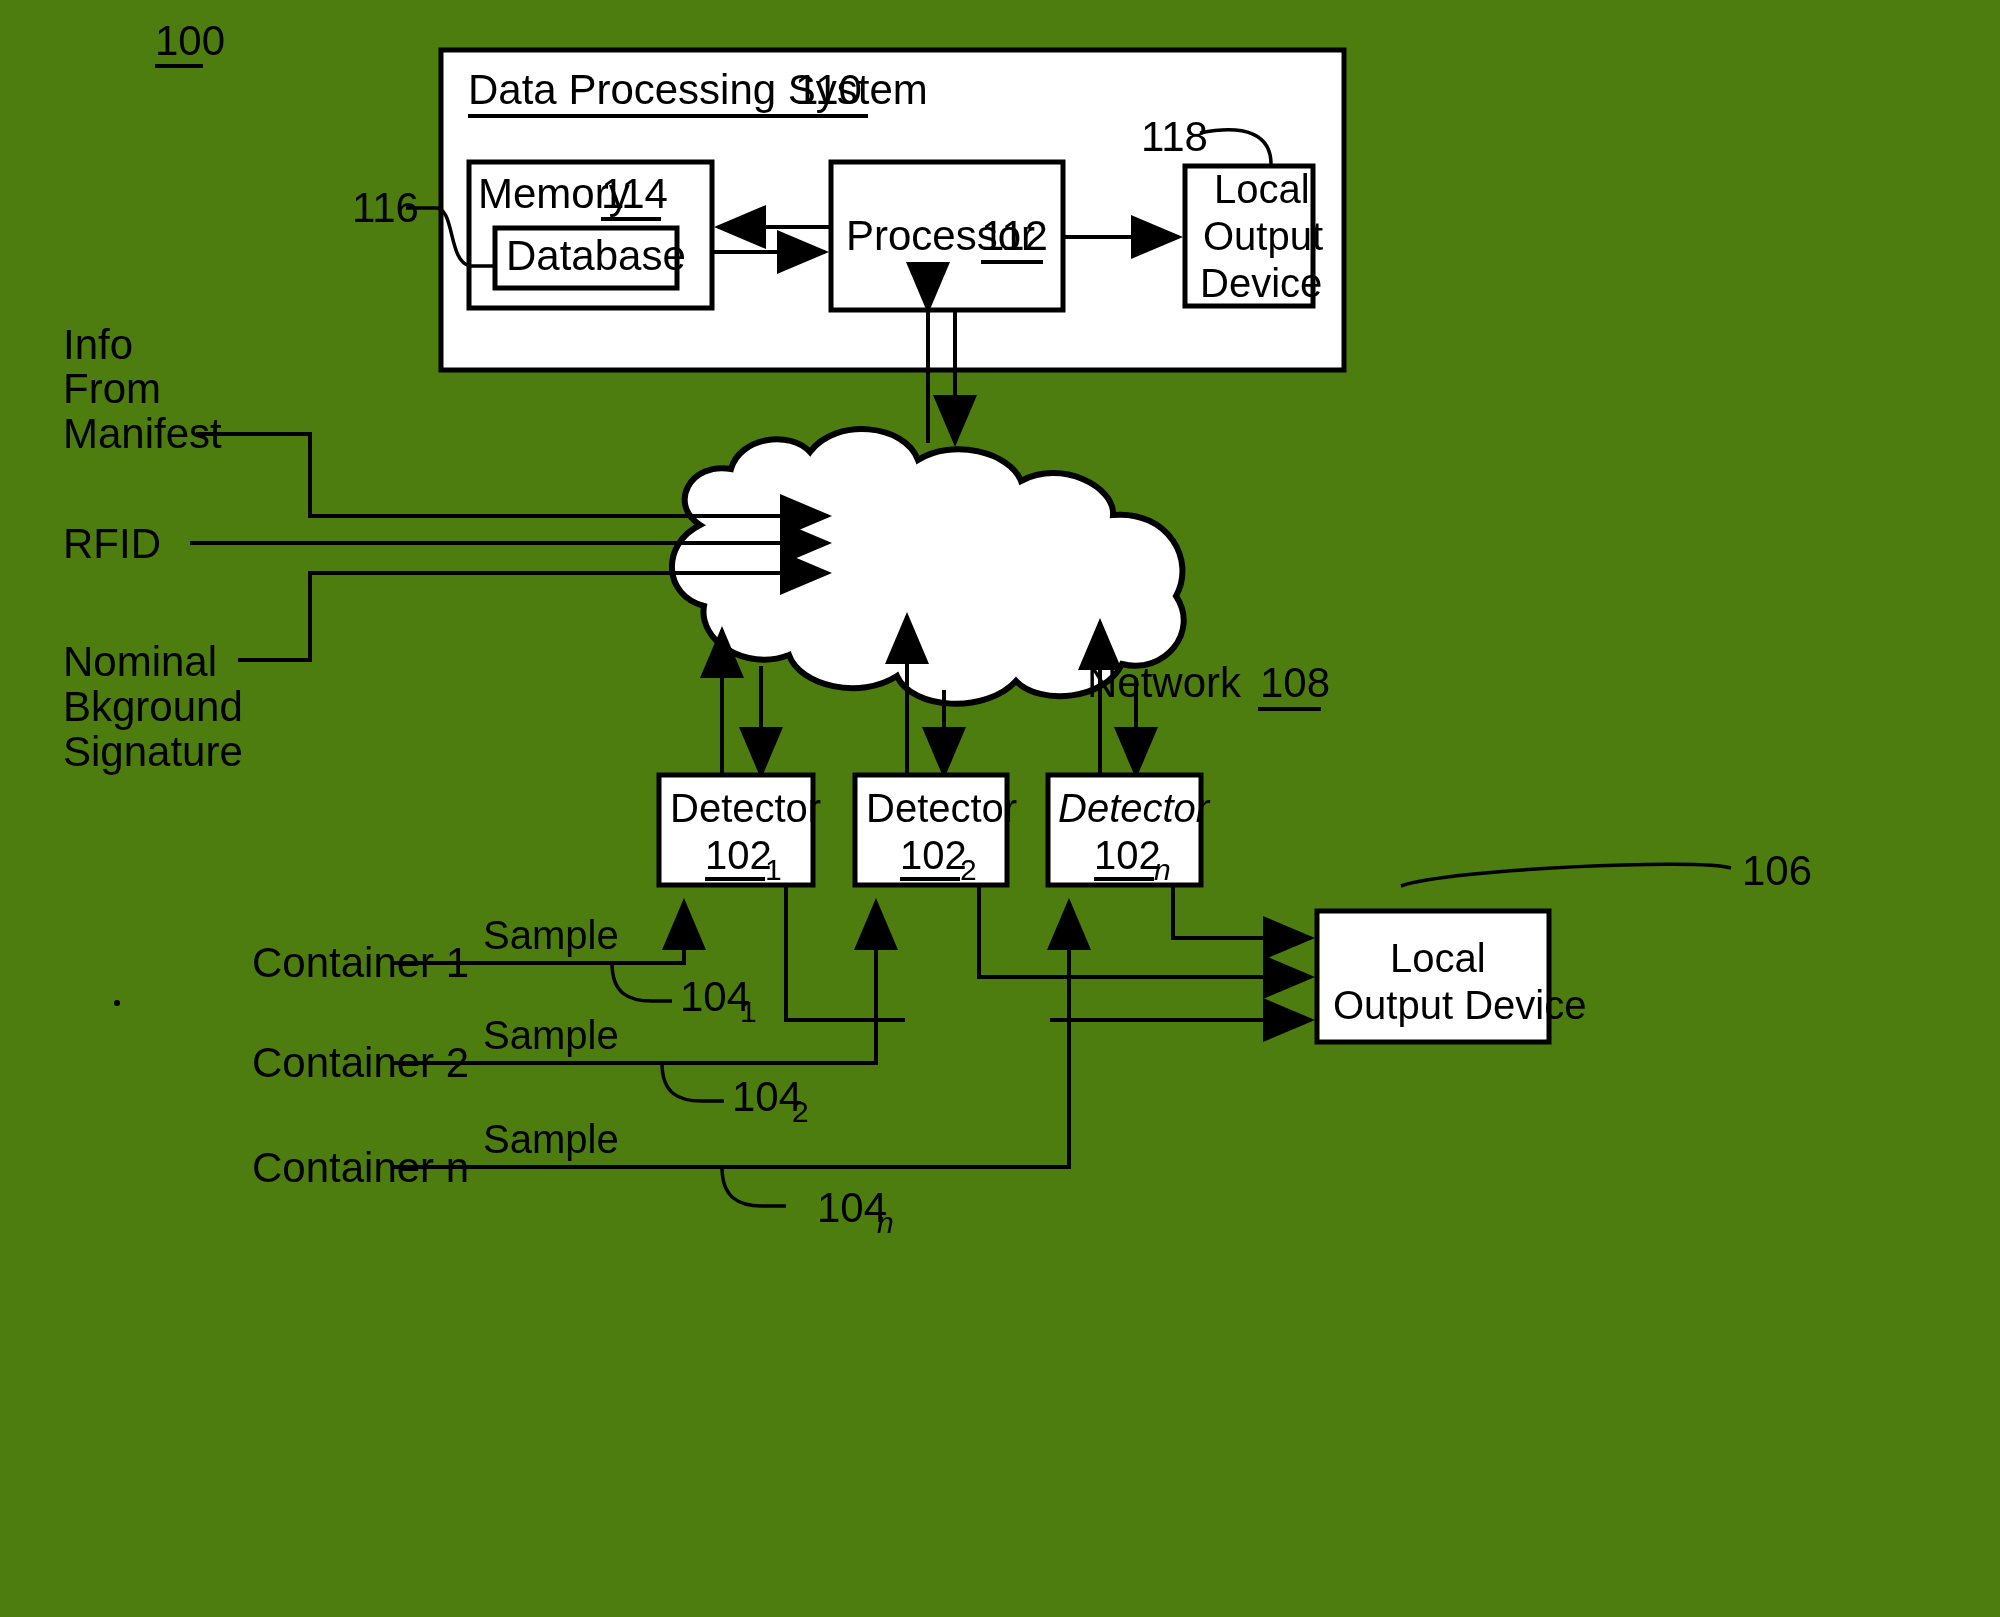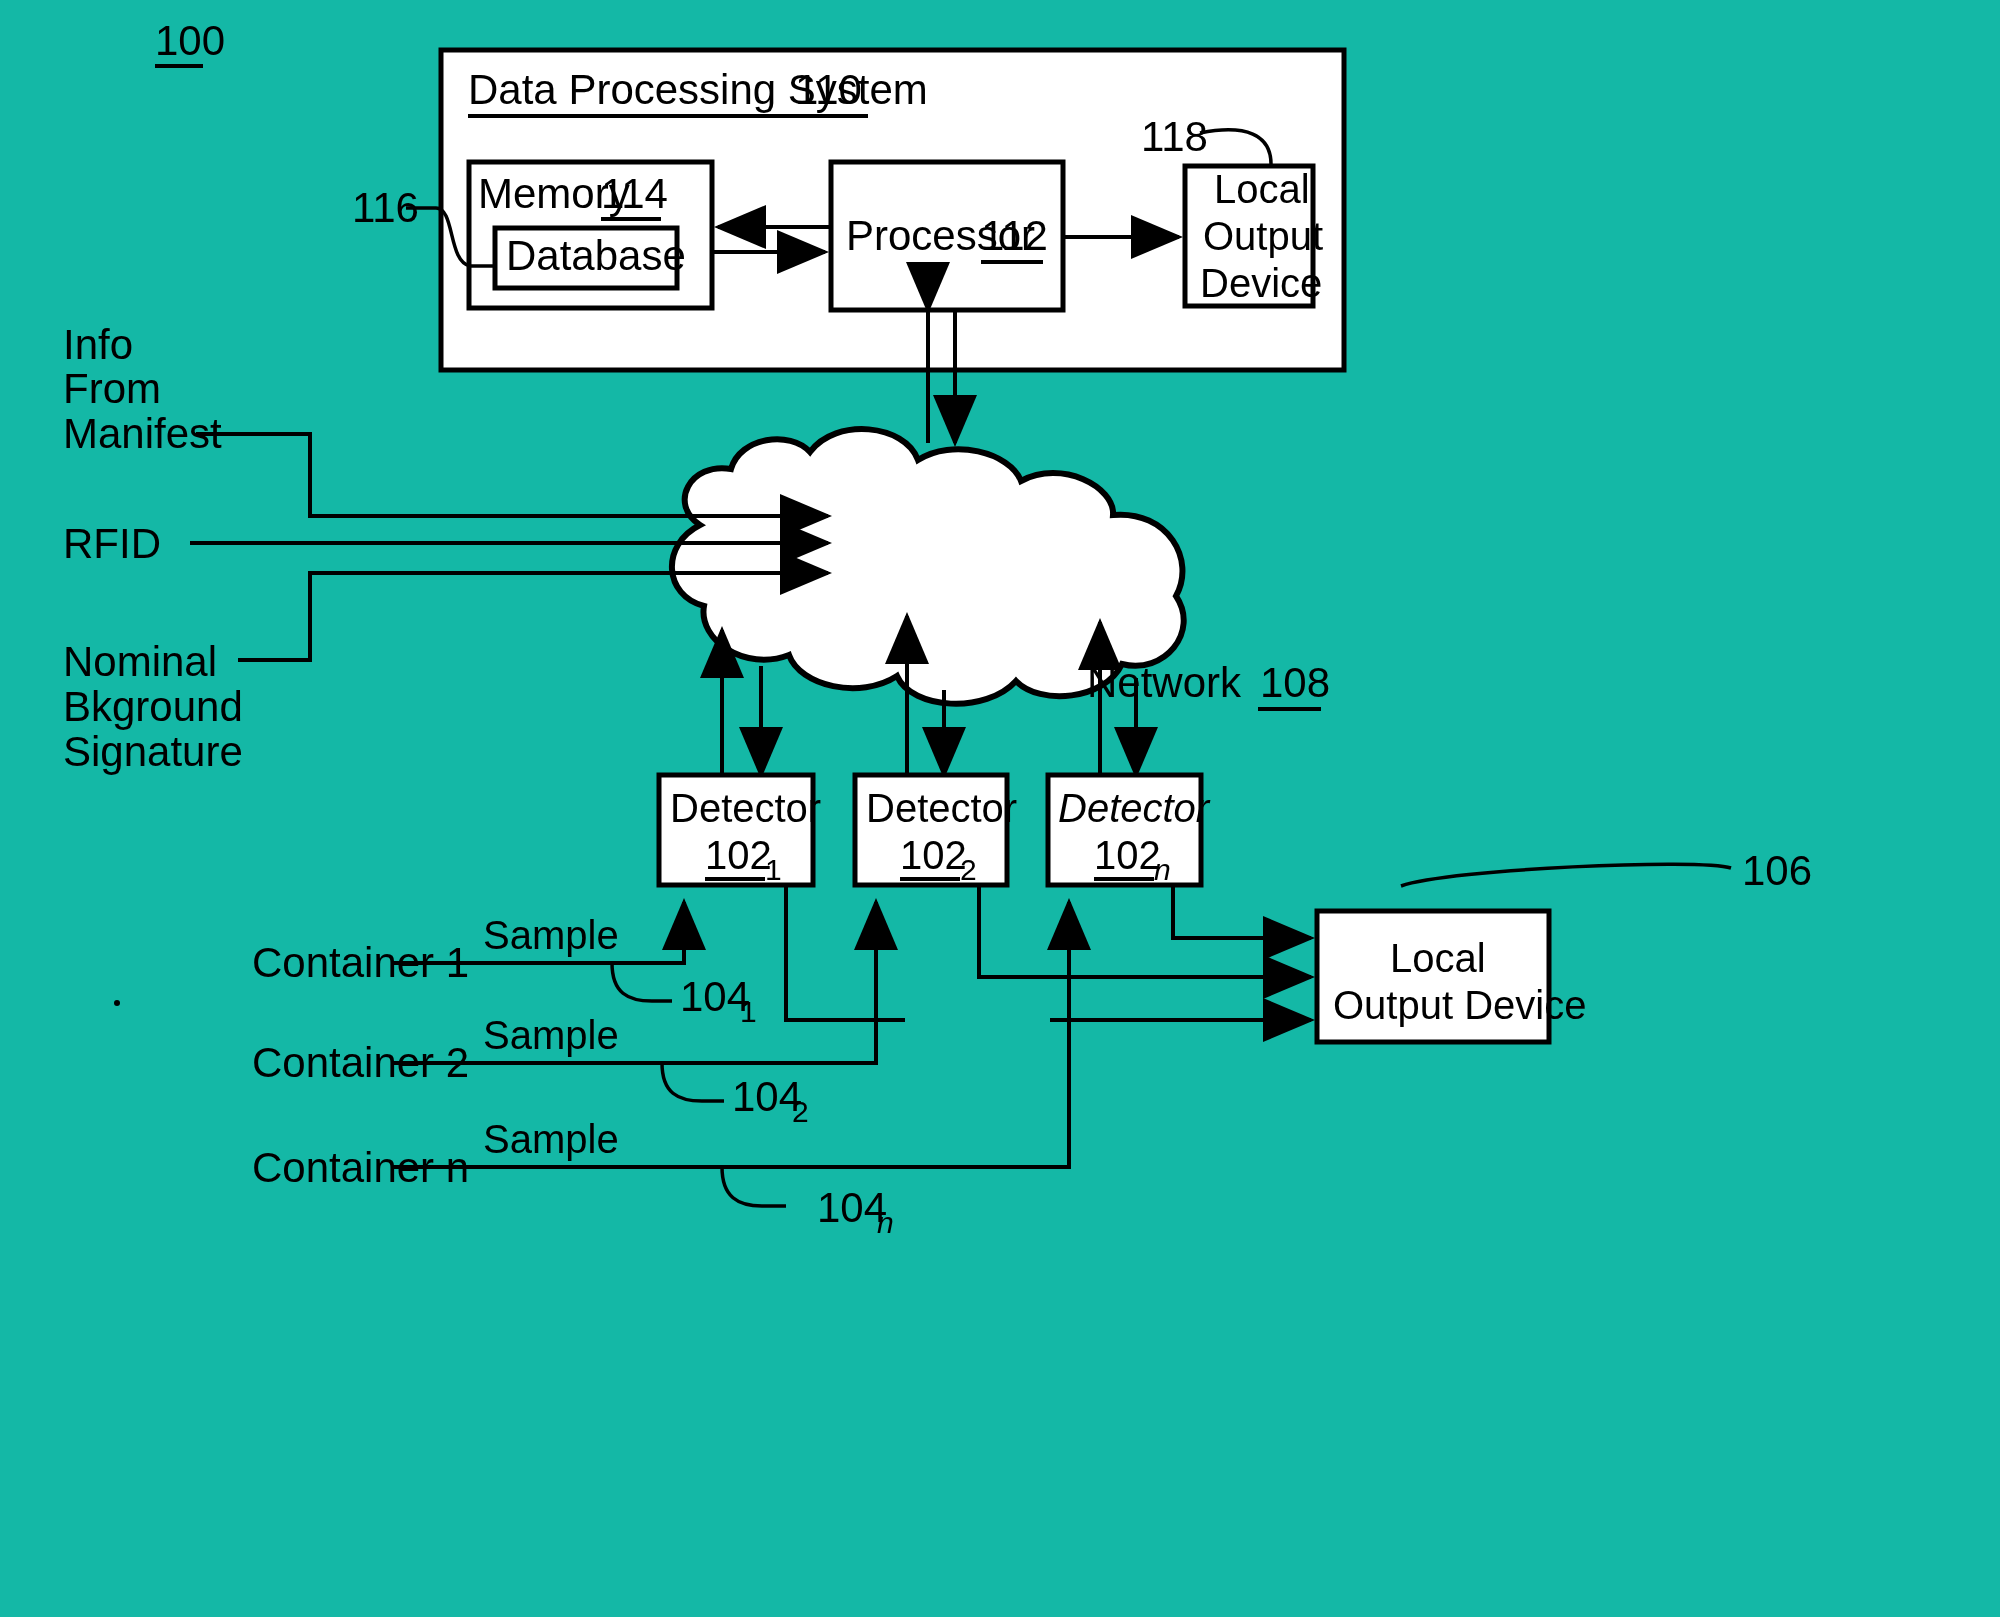--- a/index.html
+++ b/index.html
@@ -4,21 +4,21 @@
 <style>
   html, body {
     margin: 0;
     padding: 0;
     background: #ffffff;
   }
   #page {
     position: relative;
     width: 2000px;
     height: 1617px;
-    background: #14b8a6;
+    background: #4d7c0f;
     font-family: "Liberation Sans", sans-serif;
     overflow: hidden;
   }
   svg.diagram {
     position: absolute;
     left: 0;
     top: 0;
     width: 2000px;
     height: 1617px;
   }

